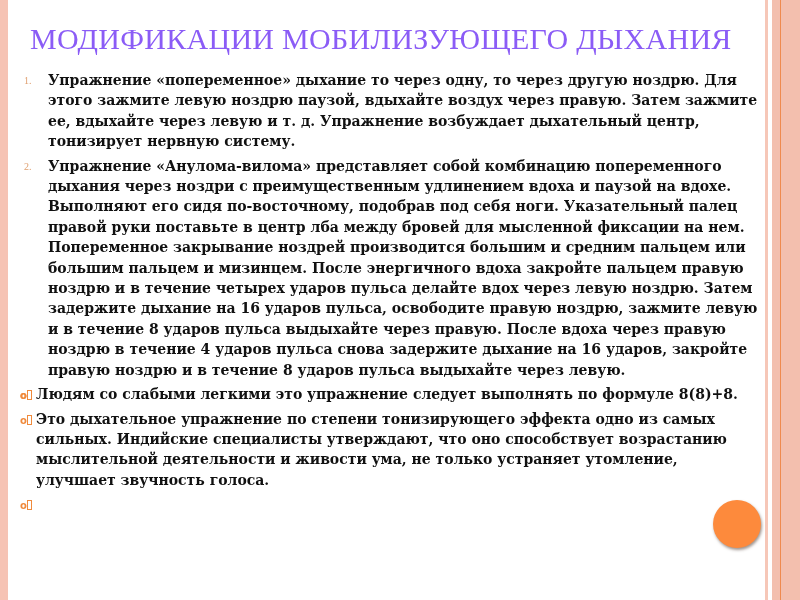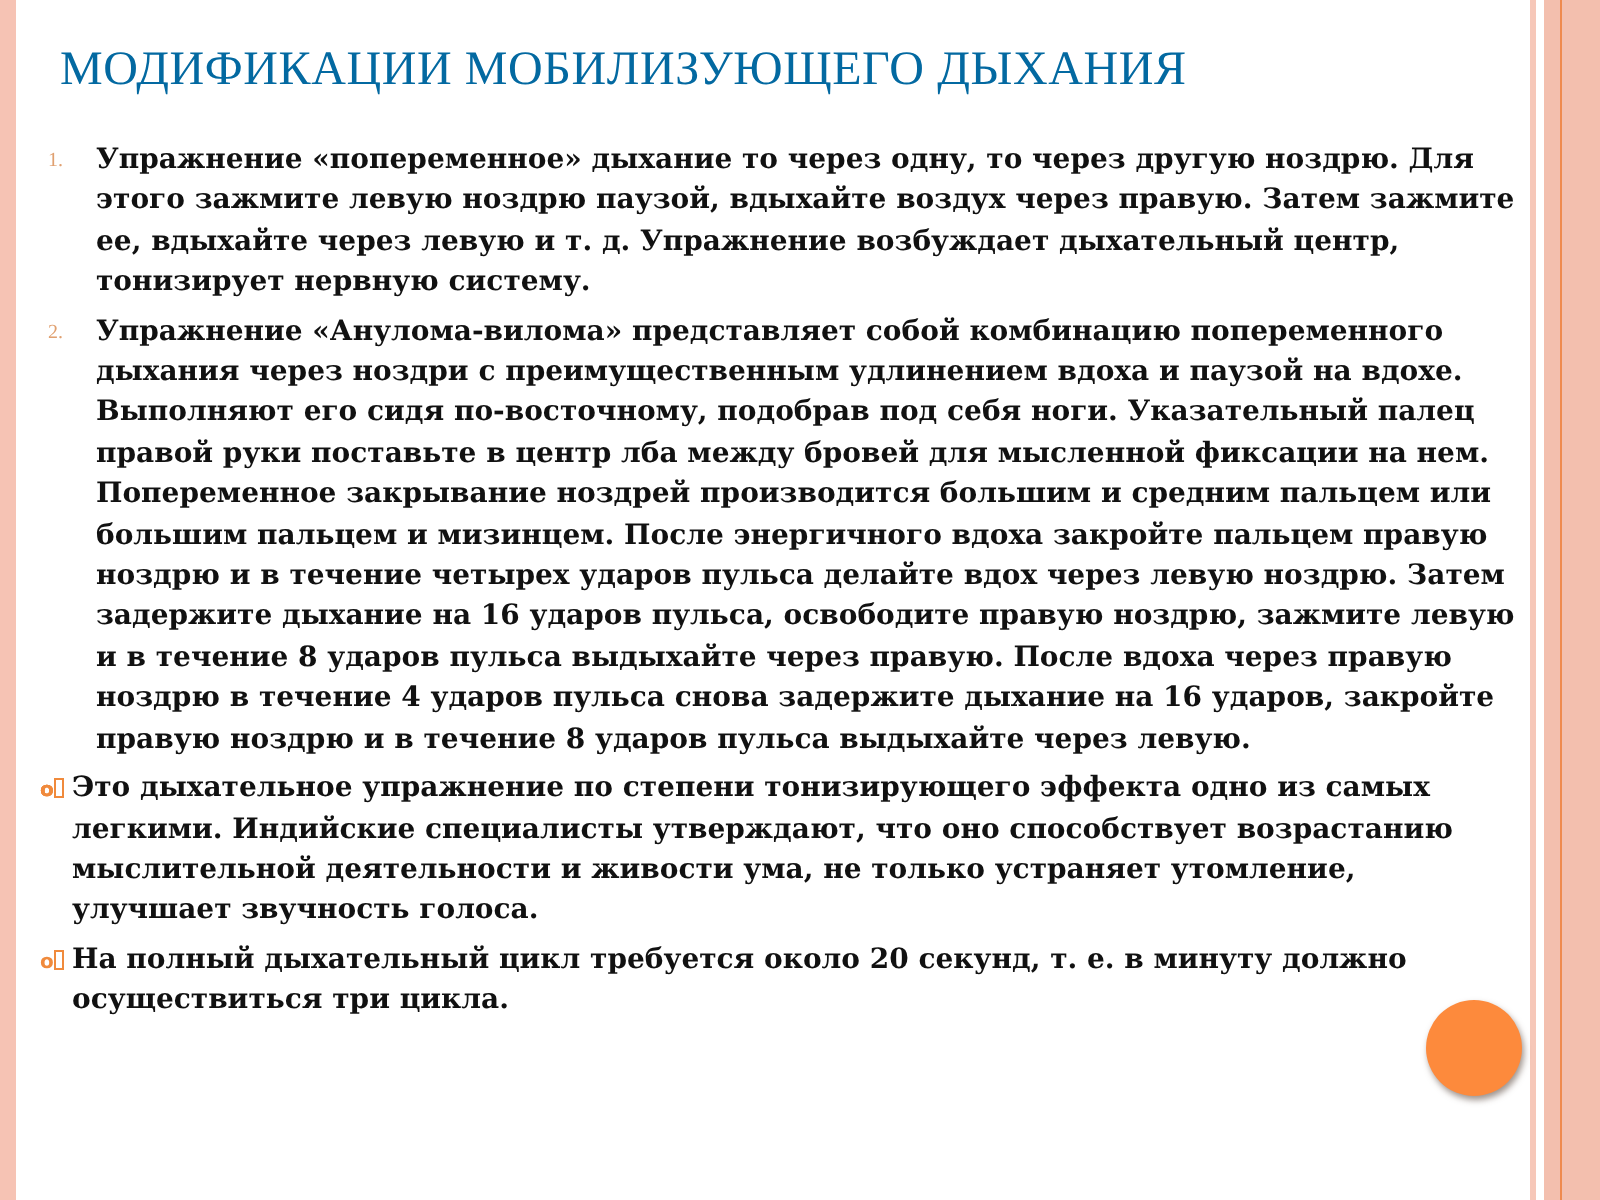--- a/index.html
+++ b/index.html
@@ -3,21 +3,21 @@
   <meta charset="utf-8">
   <style>
     html, body { margin: 0; padding: 0; }
     body { width: 800px; height: 600px; position: relative; background: #ffffff; overflow: hidden;
       font-family: "DejaVu Serif", "Liberation Serif", serif; color: #111; }
     .left-band { position: absolute; left: 0; top: 0; width: 8px; height: 600px; background: #f6c3b4; }
     .right-thin { position: absolute; left: 765px; top: 0; width: 3px; height: 600px; background: #f6c7b8; }
     .right-band { position: absolute; left: 772px; top: 0; width: 28px; height: 600px; background: #f3bfae; }
     .right-line { position: absolute; left: 780px; top: 0; width: 1px; height: 600px; background: #ef8a4e; }
     .title { position: absolute; left: 30px; top: 22px; width: 730px;
-      font-family: "Liberation Serif", "DejaVu Serif", serif; font-size: 24px; letter-spacing: 0.3px; color: #0369a1; }
+      font-family: "Liberation Serif", "DejaVu Serif", serif; font-size: 30px; letter-spacing: 0.3px; color: #8b5cf6; }
     .content { position: absolute; left: 20px; top: 70px; width: 740px; font-size: 14px; line-height: 20.4px; font-weight: bold;
       font-family: "DejaVu Serif", serif; }
     .content .txt { font-weight: bold; }
     .num-item { position: relative; padding-left: 28px; margin-bottom: 4px; }
     .num { position: absolute; left: 4px; top: 1px; font-size: 10px; color: #e0a070; font-weight: normal; font-family: "Liberation Serif", serif; }
     .bul-item { position: relative; margin-bottom: 4px; }
     .bul-item.indent { padding-left: 28px; }
     .bul-item.flush { padding-left: 16px; }
     .bul { position: absolute; left: 0; top: 2px; font-size: 10px; color: #f08a3c; font-family: "DejaVu Sans", sans-serif; font-weight: bold; }
     .bul .box { display: inline-block; width: 3px; height: 8px; border: 1px solid #f08a3c; margin-left: 0px; vertical-align: -1px; }
@@ -41,24 +41,24 @@
   </div>
   <div class="num-item">
     <span class="num">2.</span>
     <span class="txt">Упражнение «Анулома-вилома» представляет собой комбинацию попеременного дыхания через ноздри с преимущественным удлинением вдоха и паузой на вдохе. Выполняют его сидя по-восточному, подобрав под себя ноги. Указательный палец правой руки поставьте в центр лба между бровей для мысленной фиксации на нем. Попеременное закрывание ноздрей производится большим и средним пальцем или большим пальцем и мизинцем. После энергичного вдоха закройте пальцем правую ноздрю и в течение четырех ударов пульса делайте вдох через левую ноздрю. Затем задержите дыхание на 16 ударов пульса, освободите правую ноздрю, зажмите левую и в течение 8 ударов пульса выдыхайте через правую. После вдоха через правую ноздрю в течение 4 ударов пульса снова задержите дыхание на 16 ударов, закройте правую ноздрю и в течение 8 ударов пульса выдыхайте через левую.</span>
   </div>
   <div class="bul-item indent">
     <span class="bul"><span>o</span><span class="box"></span></span>
   </div>
   <div class="bul-item flush">
     <span class="bul"><span>o</span><span class="box"></span></span>
+    <span class="txt">Людям со слабыми легкими это упражнение следует выполнять по формуле 8(8)+8.</span>
   </div>
   <div class="bul-item flush">
     <span class="bul"><span>o</span><span class="box"></span></span>
-    <span class="txt">Это дыхательное упражнение по степени тонизирующего эффекта одно из самых легкими. Индийские специалисты утверждают, что оно способствует возрастанию мыслительной деятельности и живости ума, не только устраняет утомление, улучшает звучность голоса.</span>
+    <span class="txt">Это дыхательное упражнение по степени тонизирующего эффекта одно из самых сильных. Индийские специалисты утверждают, что оно способствует возрастанию мыслительной деятельности и живости ума, не только устраняет утомление, улучшает звучность голоса.</span>
   </div>
   <div class="bul-item flush">
     <span class="bul"><span>o</span><span class="box"></span></span>
-    <span class="txt">На полный дыхательный цикл требуется около 20 секунд, т. е. в минуту должно осуществиться три цикла.</span>
   </div>
 </div>
 
 <div class="circle"></div>
 
 </body></html>

